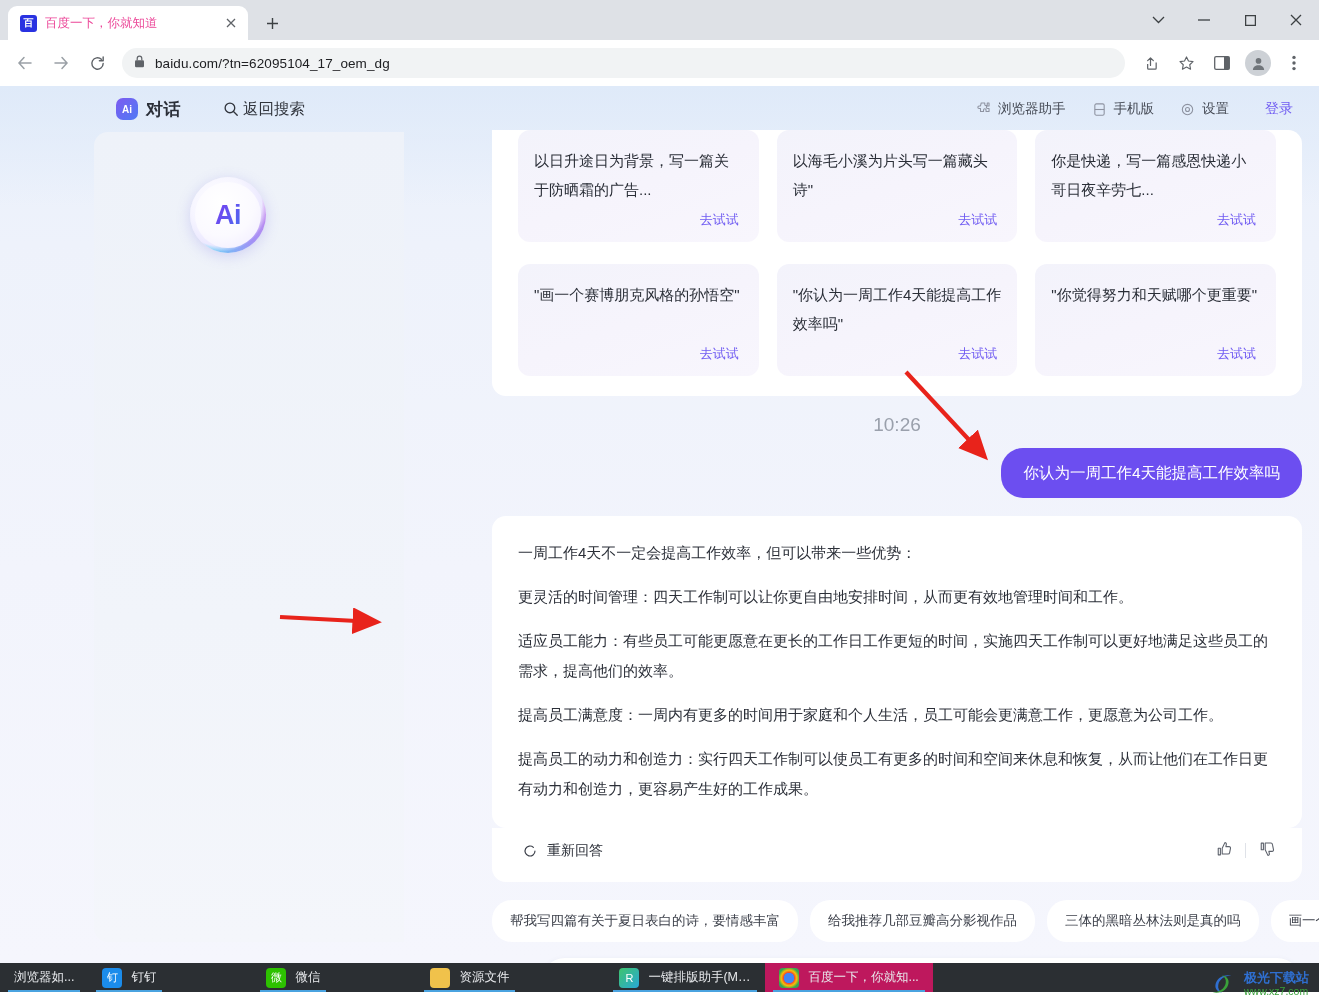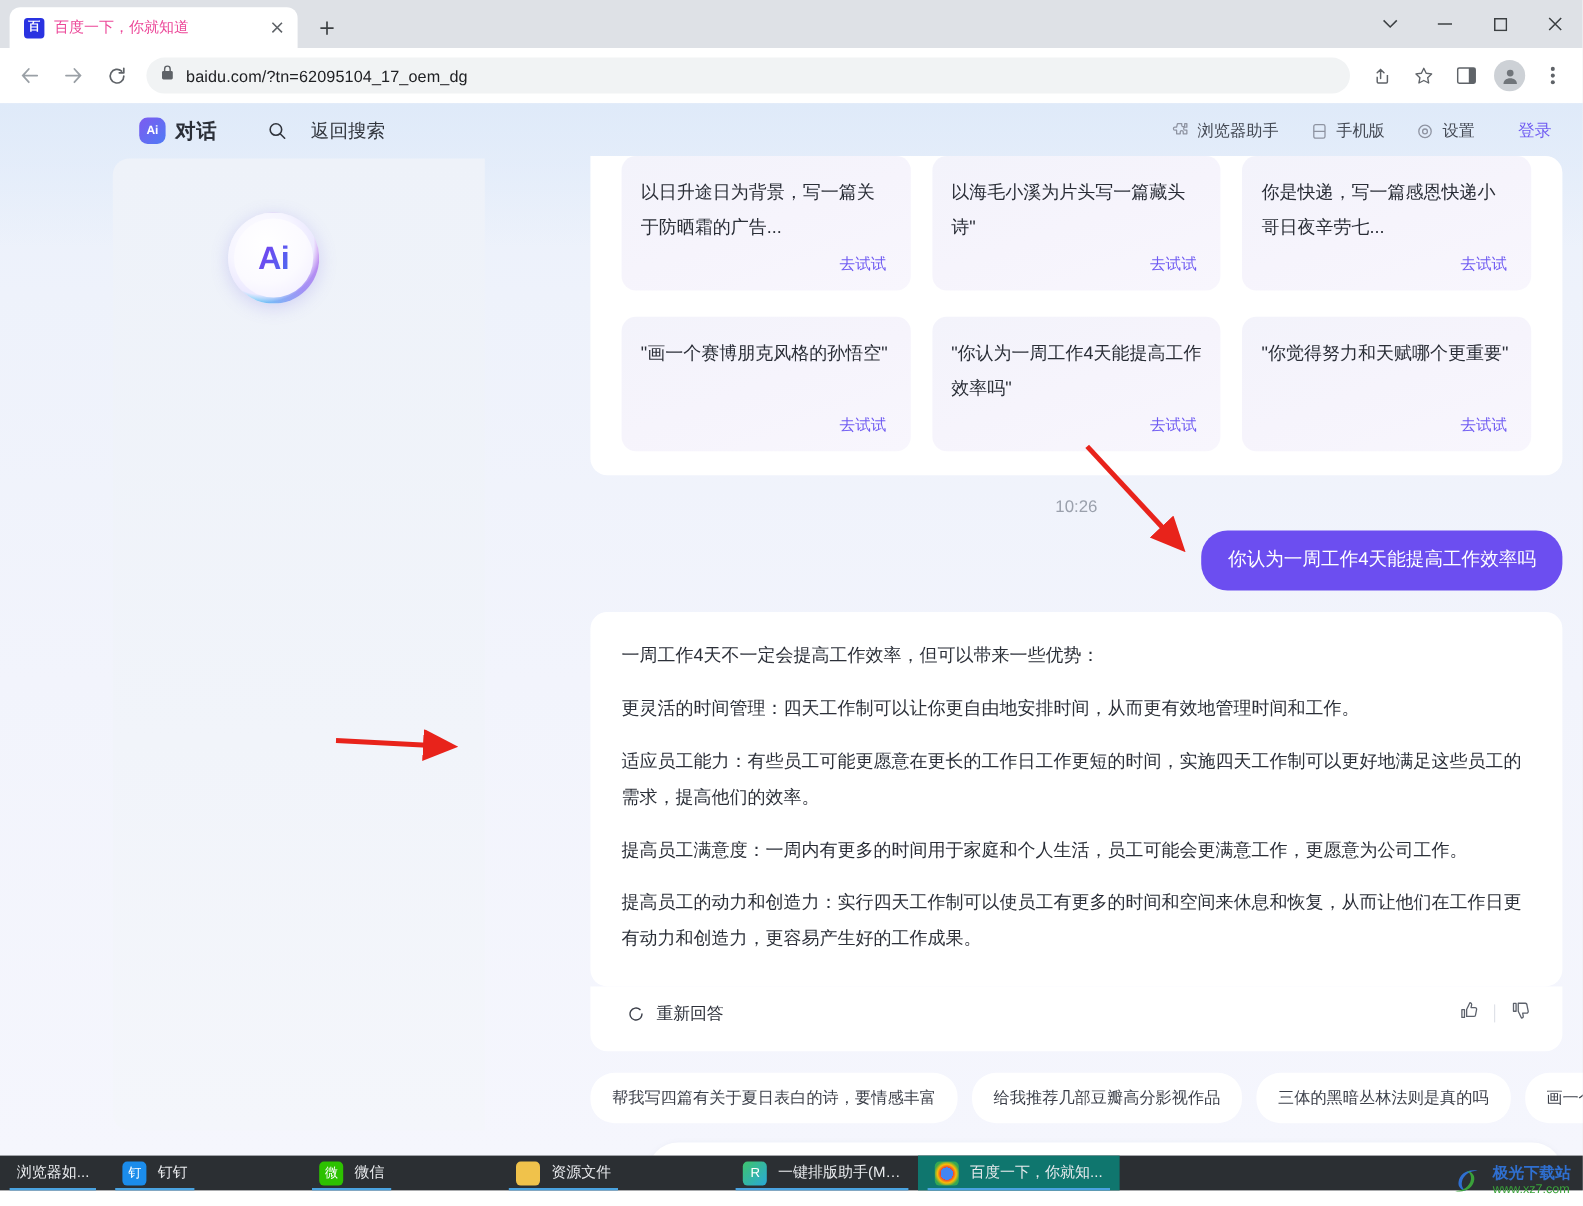--- a/index.html
+++ b/index.html
@@ -59,21 +59,21 @@
     padding: 0 26px 0 116px; gap: 0;
   }
   .brand { display: flex; align-items: center; gap: 8px; }
   .brand-logo {
     width: 22px; height: 22px; border-radius: 7px;
     background: linear-gradient(135deg, #7d5bf0, #4f7bf5);
     color: #fff; font-size: 10px; font-weight: bold;
     display: flex; align-items: center; justify-content: center;
   }
   .brand-txt { font-size: 17px; color: #2b2f38; font-weight: 600; letter-spacing: .5px; }
-  .hdr-search { display: flex; align-items: center; gap: 20px; margin-left: 42px; }
+  .hdr-search { display: flex; align-items: center; gap: 4px; margin-left: 42px; }
   .hdr-search span { font-size: 15.5px; color: #31353d; }
   .hdr-right { margin-left: auto; display: flex; align-items: center; gap: 26px; }
   .hdr-item { display: flex; align-items: center; gap: 7px; font-size: 13.5px; color: #454a55; }
   .hdr-login { font-size: 14px; color: #6f5bf2; padding-left: 10px; }
 
   .stage { position: absolute; left: 94px; top: 46px; right: 0; bottom: 0; }
 
   
   .left-card {
     position: absolute; left: 0; top: 0; width: 310px; height: 810px;
@@ -109,21 +109,21 @@
   }
   .cards-grid { display: grid; grid-template-columns: repeat(3, 1fr); gap: 22px 18px; }
   .qcard {
     background: linear-gradient(160deg, #f3f3fb 0%, #f6f4fc 50%, #f8f6fd 100%);
     border-radius: 12px; padding: 16px 16px 10px; min-height: 112px;
     display: flex; flex-direction: column; position: relative;
   }
   .qcard-txt { font-size: 15px; line-height: 29px; color: #2a2e37; flex: 1; }
   .qcard-btn { align-self: flex-end; font-size: 13px; color: #6f5bf2; padding: 3px 4px; }
 
-  .ts { text-align: center; font-size: 14px; color: #9aa0ac; margin: 18px 0 12px; width: 810px; margin-left: 98px; }
+  .ts { text-align: center; font-size: 19px; color: #9aa0ac; margin: 18px 0 12px; width: 810px; margin-left: 98px; }
 
   .user-row { display: flex; justify-content: flex-end; width: 810px; margin-left: 98px; }
   .user-bubble {
     background: #6c4ef0; color: #fff; font-size: 15.5px; line-height: 1;
     padding: 17px 22px; border-radius: 22px; max-width: 640px;
   }
 
   .ai-bubble {
     background: #ffffff; border-radius: 14px; padding: 22px 26px 10px;
     width: 810px; margin: 18px 0 0 98px;
@@ -163,21 +163,21 @@
 
   
   .taskbar {
     position: absolute; left: 0; top: 963px; width: 1319px; height: 29px;
     background: #2b2f33; display: flex; align-items: stretch;
   }
   .tb-item {
     display: flex; align-items: center; gap: 9px; padding: 0 14px;
     color: #e8eaed; font-size: 12.5px; position: relative; max-width: 150px;
   }
-  .tb-item.active { background: #0f766e; justify-content: flex-end; }
+  .tb-item.active { background: #be185d; justify-content: flex-end; }
   .tb-item.active::after, .tb-item.underline::after {
     content: ""; position: absolute; left: 8px; right: 8px; bottom: 0; height: 2px; background: #4aa3e0;
   }
   .tb-ico { width: 20px; height: 20px; border-radius: 4px; flex: 0 0 20px; display: flex; align-items: center; justify-content: center; font-size: 11px; color: #fff; }
   .tb-label { overflow: hidden; text-overflow: ellipsis; white-space: nowrap; }
   .watermark { position: absolute; right: 10px; top: 0; height: 42px; display: flex; align-items: center; gap: 7px; }
   .wm-logo { width: 30px; height: 30px; }
   .wm-txt { display: flex; flex-direction: column; line-height: 1.15; }
   .wm-a { font-size: 13px; color: #2f6fd0; font-weight: bold; }
   .wm-b { font-size: 10.5px; color: #3aa13a; }

